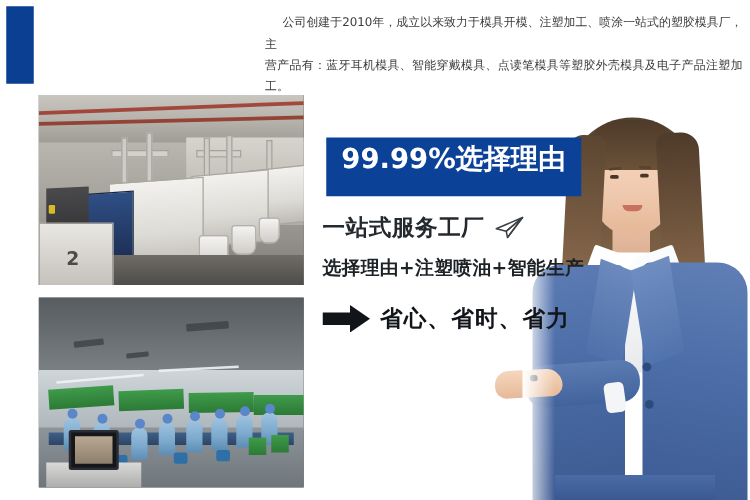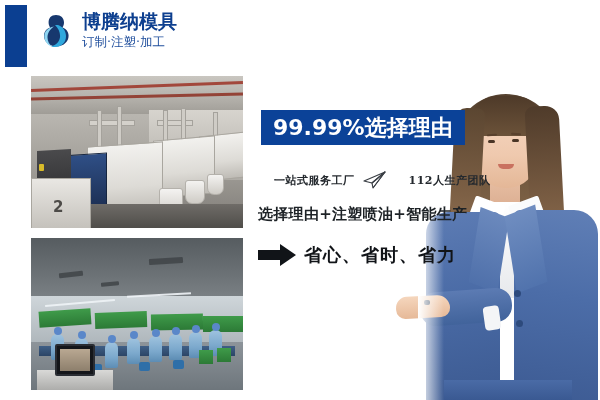--- a/index.html
+++ b/index.html
@@ -241,47 +241,46 @@
   }
   .bin {
     position: absolute; width: 14px; height: 14px;
     background: linear-gradient(180deg,#3f9b4a,#2c7a36);
   }
 
   
   .banner {
     position: absolute;
     left: 261px; top: 110px;
-    padding: 5px 12px 4px 12px;
+    padding: 5px 12px 16px 12px;
     background: #0b4298;
   }
   .banner-text {
     font-family: "DejaVu Sans", sans-serif;
     font-size: 22px;
     font-weight: bold;
     color: #ffffff;
     line-height: 26px;
     white-space: nowrap;
   }
 
   .row-stats {
     position: absolute;
     left: 258px; top: 170px;
     display: flex;
     align-items: center;
     gap: 6px;
   }
   .stat-text {
     font-family: "DejaVu Serif", serif;
-    font-size: 11px;
+    font-size: 18px;
     font-weight: bold;
     color: #24292e;
     letter-spacing: .5px;
     white-space: nowrap;
-    margin-left: 16px;
   }
   .plane-icon { width: 26px; height: 20px; flex: none; }
 
   .row-features {
     position: absolute;
     left: 258px; top: 205px;
   }
   .feature-text {
     font-family: "DejaVu Serif", serif;
     font-size: 15px;
@@ -431,32 +430,25 @@
 </style>
 </head>
 <body>
 
 <div id="page">
 
   <div class="header">
 
     <div class="accent-bar"></div>
 
-    <div class="logo-wrap">
-      <svg class="logo-mark" viewBox="0 0 44 44">
-        <path d="M22 3c5 0 8 3 8 7.5 0 2-.6 3.6-1.6 5 3.6 1 6.2 4.2 6.2 8.3 0 6-5.2 10.7-12.2 10.7S10 29.8 10 23.8c0-4.1 2.6-7.3 6.2-8.3-1-1.4-1.6-3-1.6-5C14.6 6 17 3 22 3z" fill="#17386e"></path>
-        <path d="M24 13c4.8 1.6 8 6 8 11.2C32 30.6 27.2 35 21 35c-1.4 0-2.7-.2-3.9-.6 5.2-1.1 9-5.2 9-10.3 0-4.3-2-8-5.1-11.1z" fill="#2fa8dd"></path>
-        <path d="M20 14.5c-4 2.6-6.5 6.6-6.5 11 0 4 2 7.4 5.1 9.3-4.9-1.5-8.3-5.6-8.3-10.6 0-4.6 3.9-9 9.7-9.7z" fill="#8fd6f2"></path>
-      </svg>
-      <div class="logo-text">
-        <div class="logo-title">博腾纳模具</div>
-        <div class="logo-sub">订制·注塑·加工</div>
-      </div>
+
+    <div class="header-copy">
+      <span class="l1">公司创建于2010年，成立以来致力于模具开模、注塑加工、喷涂一站式的塑胶模具厂，主</span>
+      <span class="l2">营产品有：蓝牙耳机模具、智能穿戴模具、点读笔模具等塑胶外壳模具及电子产品注塑加工。</span>
     </div>
-
   </div>
 
   <div class="photo photo-top">
     <div class="ws-ceiling"></div>
     <div class="ws-pipe p1"></div>
     <div class="ws-pipe p2"></div>
     <div class="ws-wall"></div>
     <div class="ws-back"></div>
 
     <div class="robot-arm a1"></div>
@@ -556,21 +548,20 @@
     <div class="banner-text">99.99%选择理由</div>
   </div>
 
   <div class="row-stats">
     <span class="stat-text">一站式服务工厂</span>
     <svg class="plane-icon" viewBox="0 0 26 20">
       <path d="M24 2 L3 11 L11 13 Z" fill="none" stroke="#3a3f45" stroke-width="1.2" stroke-linejoin="round"></path>
       <path d="M24 2 L11 13 L12 18 Z" fill="none" stroke="#3a3f45" stroke-width="1.2" stroke-linejoin="round"></path>
       <path d="M24 2 L12 18" fill="none" stroke="#3a3f45" stroke-width="1" stroke-linejoin="round"></path>
     </svg>
-    <span class="stat-text">112人生产团队</span>
   </div>
 
   <div class="row-features">
     <span class="feature-text">选择理由+注塑喷油+智能生产</span>
   </div>
 
   <div class="row-benefit">
     <svg class="arrow-icon" viewBox="0 0 38 22">
       <path d="M0 6 H22 V0 L38 11 L22 22 V16 H0 Z" fill="#111418"></path>
     </svg>

